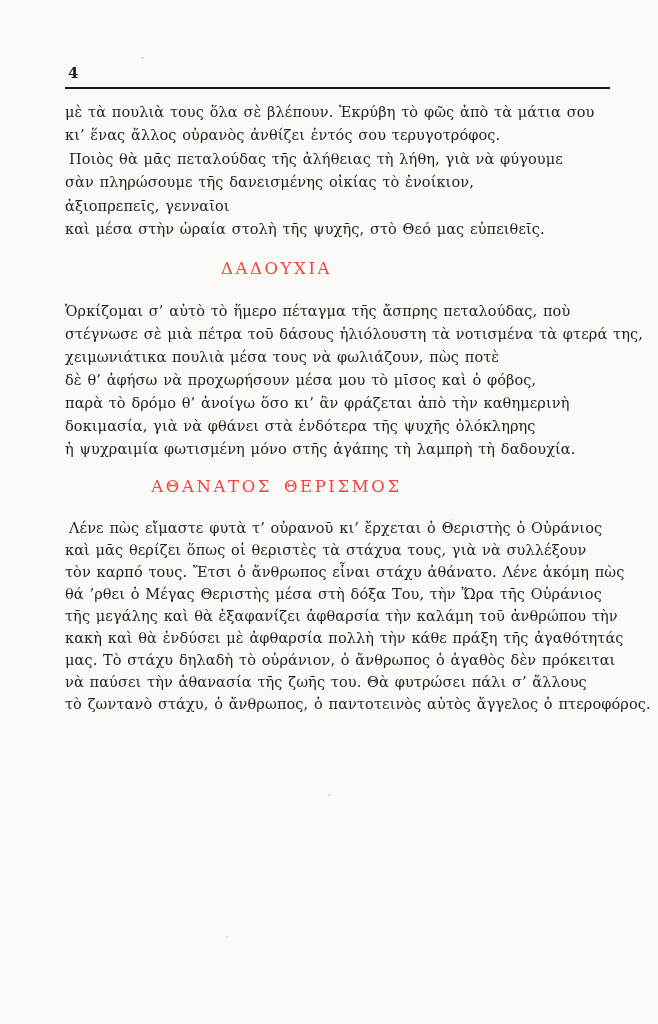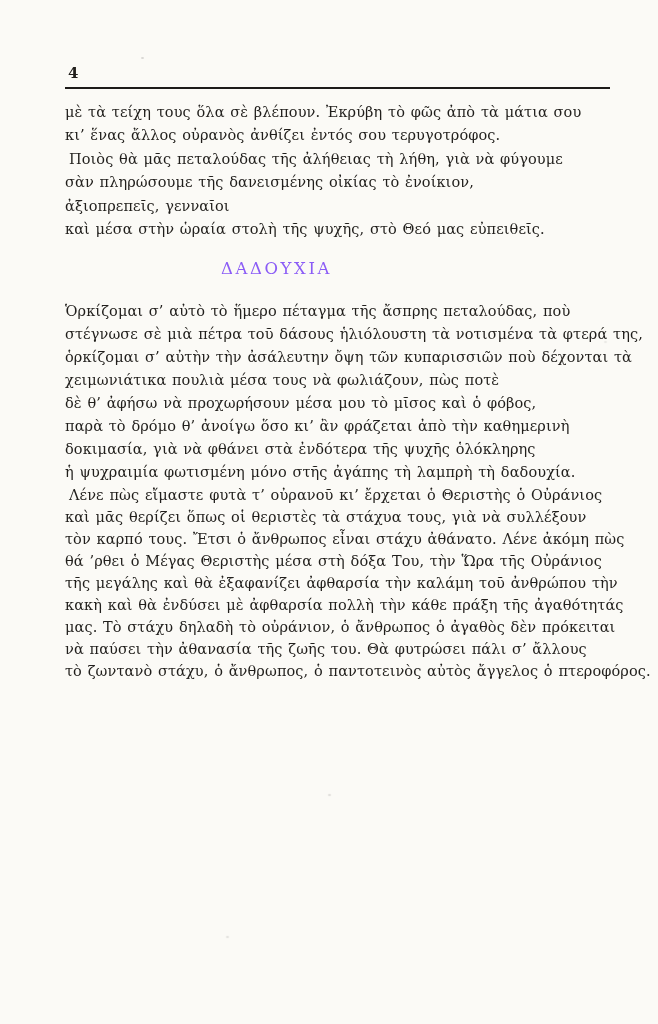--- a/index.html
+++ b/index.html
@@ -51,21 +51,21 @@
   .indent-sm { padding-left: 4px; }
   .heading {
     position: relative;
     left: -61px;
     margin: 0;
     text-align: center;
     font-size: 16.5px;
     font-weight: 500;
     letter-spacing: 2.6px;
     word-spacing: 4px;
-    color: #8b5cf6;
+    color: #ef4444;
   }
   .heading1 { margin-top: 18px; margin-bottom: 22px; }
   .heading2 { margin-top: 16px; margin-bottom: 21px; }
   
   .specks {
     position: absolute;
     left: 141px; top: 57px;
     width: 3px; height: 2px;
     background: rgba(60,58,54,0.18);
     border-radius: 50%;
@@ -80,41 +80,41 @@
 <body>
 
 <div class="page">
   <div class="content">
 
     <div class="header-row">
       <span class="pagenum">4</span>
     </div>
 
     <div class="para para1">
-      <div class="line">μὲ τὰ τείχη τους ὅλα σὲ βλέπουν. Ἐκρύβη τὸ φῶς ἀπὸ τὰ μάτια σου</div>
+      <div class="line">μὲ τὰ πουλιὰ τους ὅλα σὲ βλέπουν. Ἐκρύβη τὸ φῶς ἀπὸ τὰ μάτια σου</div>
       <div class="line">κι’ ἕνας ἄλλος οὐρανὸς ἀνθίζει ἐντός σου τερυγοτρόφος.</div>
       <div class="line indent-sm">Ποιὸς θὰ μᾶς πεταλούδας τῆς ἀλήθειας τὴ λήθη, γιὰ νὰ φύγουμε</div>
       <div class="line">σὰν πληρώσουμε τῆς δανεισμένης οἰκίας τὸ ἐνοίκιον,</div>
       <div class="line">ἀξιοπρεπεῖς, γενναῖοι</div>
       <div class="line">καὶ μέσα στὴν ὡραία στολὴ τῆς ψυχῆς, στὸ Θεό μας εὐπειθεῖς.</div>
     </div>
 
     <h2 class="heading heading1">ΔΑΔΟΥΧΙΑ</h2>
 
     <div class="para para2">
       <div class="line">Ὁρκίζομαι σ’ αὐτὸ τὸ ἥμερο πέταγμα τῆς ἄσπρης πεταλούδας, ποὺ</div>
       <div class="line">στέγνωσε σὲ μιὰ πέτρα τοῦ δάσους ἡλιόλουστη τὰ νοτισμένα τὰ φτερά της,</div>
-      <div class="line">ὁρκίζομαι σ’ αὐτὴν τὴν ἀσάλευτην ὄψη τῶν κυπαρισσιῶν ποὺ δέχονται τὰ</div>
       <div class="line">χειμωνιάτικα πουλιὰ μέσα τους νὰ φωλιάζουν, πὼς ποτὲ</div>
       <div class="line">δὲ θ’ ἀφήσω νὰ προχωρήσουν μέσα μου τὸ μῖσος καὶ ὁ φόβος,</div>
       <div class="line">παρὰ τὸ δρόμο θ’ ἀνοίγω ὅσο κι’ ἂν φράζεται ἀπὸ τὴν καθημερινὴ</div>
       <div class="line">δοκιμασία, γιὰ νὰ φθάνει στὰ ἐνδότερα τῆς ψυχῆς ὁλόκληρης</div>
       <div class="line">ἡ ψυχραιμία φωτισμένη μόνο στῆς ἀγάπης τὴ λαμπρὴ τὴ δαδουχία.</div>
     </div>
 
+    <h2 class="heading heading2">ΑΘΑΝΑΤΟΣ ΘΕΡΙΣΜΟΣ</h2>
 
     <div class="para para3">
       <div class="line indent-sm">Λένε πὼς εἴμαστε φυτὰ τ’ οὐρανοῦ κι’ ἔρχεται ὁ Θεριστὴς ὁ Οὐράνιος</div>
       <div class="line">καὶ μᾶς θερίζει ὅπως οἱ θεριστὲς τὰ στάχυα τους, γιὰ νὰ συλλέξουν</div>
       <div class="line">τὸν καρπό τους. Ἔτσι ὁ ἄνθρωπος εἶναι στάχυ ἀθάνατο. Λένε ἀκόμη πὼς</div>
       <div class="line">θά ’ρθει ὁ Μέγας Θεριστὴς μέσα στὴ δόξα Του, τὴν Ὥρα τῆς Οὐράνιος</div>
       <div class="line">τῆς μεγάλης καὶ θὰ ἐξαφανίζει ἀφθαρσία τὴν καλάμη τοῦ ἀνθρώπου τὴν</div>
       <div class="line">κακὴ καὶ θὰ ἐνδύσει μὲ ἀφθαρσία πολλὴ τὴν κάθε πράξη τῆς ἀγαθότητάς</div>
       <div class="line">μας. Τὸ στάχυ δηλαδὴ τὸ οὐράνιον, ὁ ἄνθρωπος ὁ ἀγαθὸς δὲν πρόκειται</div>
       <div class="line">νὰ παύσει τὴν ἀθανασία τῆς ζωῆς του. Θὰ φυτρώσει πάλι σ’ ἄλλους</div>

